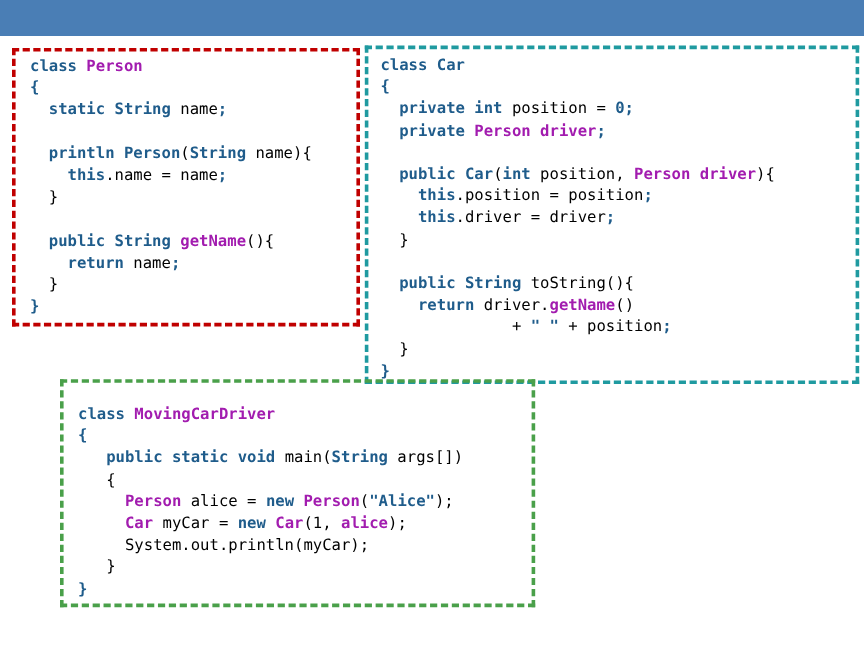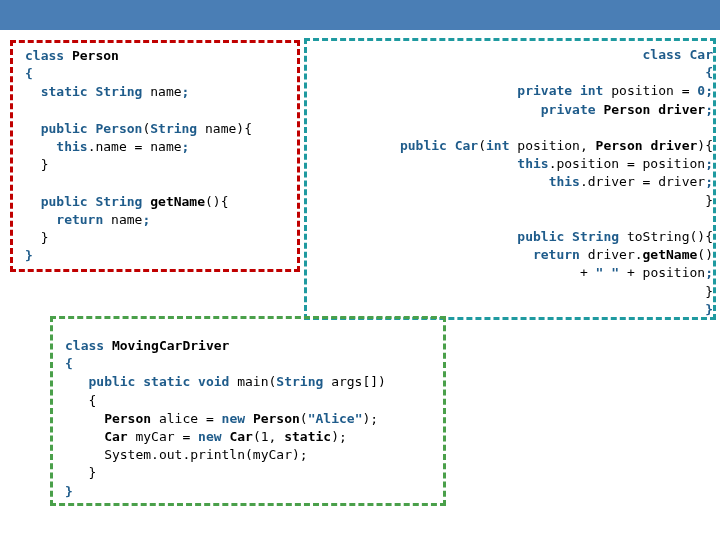--- a/index.html
+++ b/index.html
@@ -56,49 +56,48 @@
   
   #box-car {
     left: 304px;
     top: 38px;
     width: 412px;
     height: 282px;
     border: 3px dashed #1f9aa0;
   }
   #box-car pre {
     padding: 5px 0 0 10px;
-    text-align: right;
   }
   
   #box-driver {
     left: 50px;
     top: 316px;
     width: 396px;
     height: 190px;
     border: 3px dashed #4aa04a;
   }
   #box-driver pre {
     padding: 18px 0 0 12px;
   }
   .kw { color: #1f5c8b; font-weight: bold; }
-  .cls { color: #000000; font-weight: bold; }
+  .cls { color: #a21caf; font-weight: bold; }
 </style>
 </head>
 <body>
 
 <div class="slide">
 
   <div class="top-bar"></div>
 
   <div class="code-box" id="box-person">
     <pre><span class="kw">class</span> <span class="cls">Person</span>
 <span class="kw">{</span>
   <span class="kw">static String</span> name<span class="kw">;</span>
 
-  <span class="kw">public Person</span>(<span class="kw">String</span> name){
+  <span class="kw">println Person</span>(<span class="kw">String</span> name){
     <span class="kw">this</span>.name = name<span class="kw">;</span>
   }
 
   <span class="kw">public String</span> <span class="cls">getName</span>(){
     <span class="kw">return</span> name<span class="kw">;</span>
   }
 <span class="kw">}</span></pre>
   </div>
 
   <div class="code-box" id="box-car">
@@ -118,19 +117,19 @@
   }
 <span class="kw">}</span></pre>
   </div>
 
   <div class="code-box" id="box-driver">
     <pre><span class="kw">class</span> <span class="cls">MovingCarDriver</span>
 <span class="kw">{</span>
    <span class="kw">public static void</span> main(<span class="kw">String</span> args[])
    {
      <span class="cls">Person</span> alice = <span class="kw">new</span> <span class="cls">Person</span>(<span class="kw">"Alice"</span>);
-     <span class="cls">Car</span> myCar = <span class="kw">new</span> <span class="cls">Car</span>(1, <span class="cls">static</span>);
+     <span class="cls">Car</span> myCar = <span class="kw">new</span> <span class="cls">Car</span>(1, <span class="cls">alice</span>);
      System.out.println(myCar);
    }
 <span class="kw">}</span></pre>
   </div>
 
 </div>
 
 </body></html>

